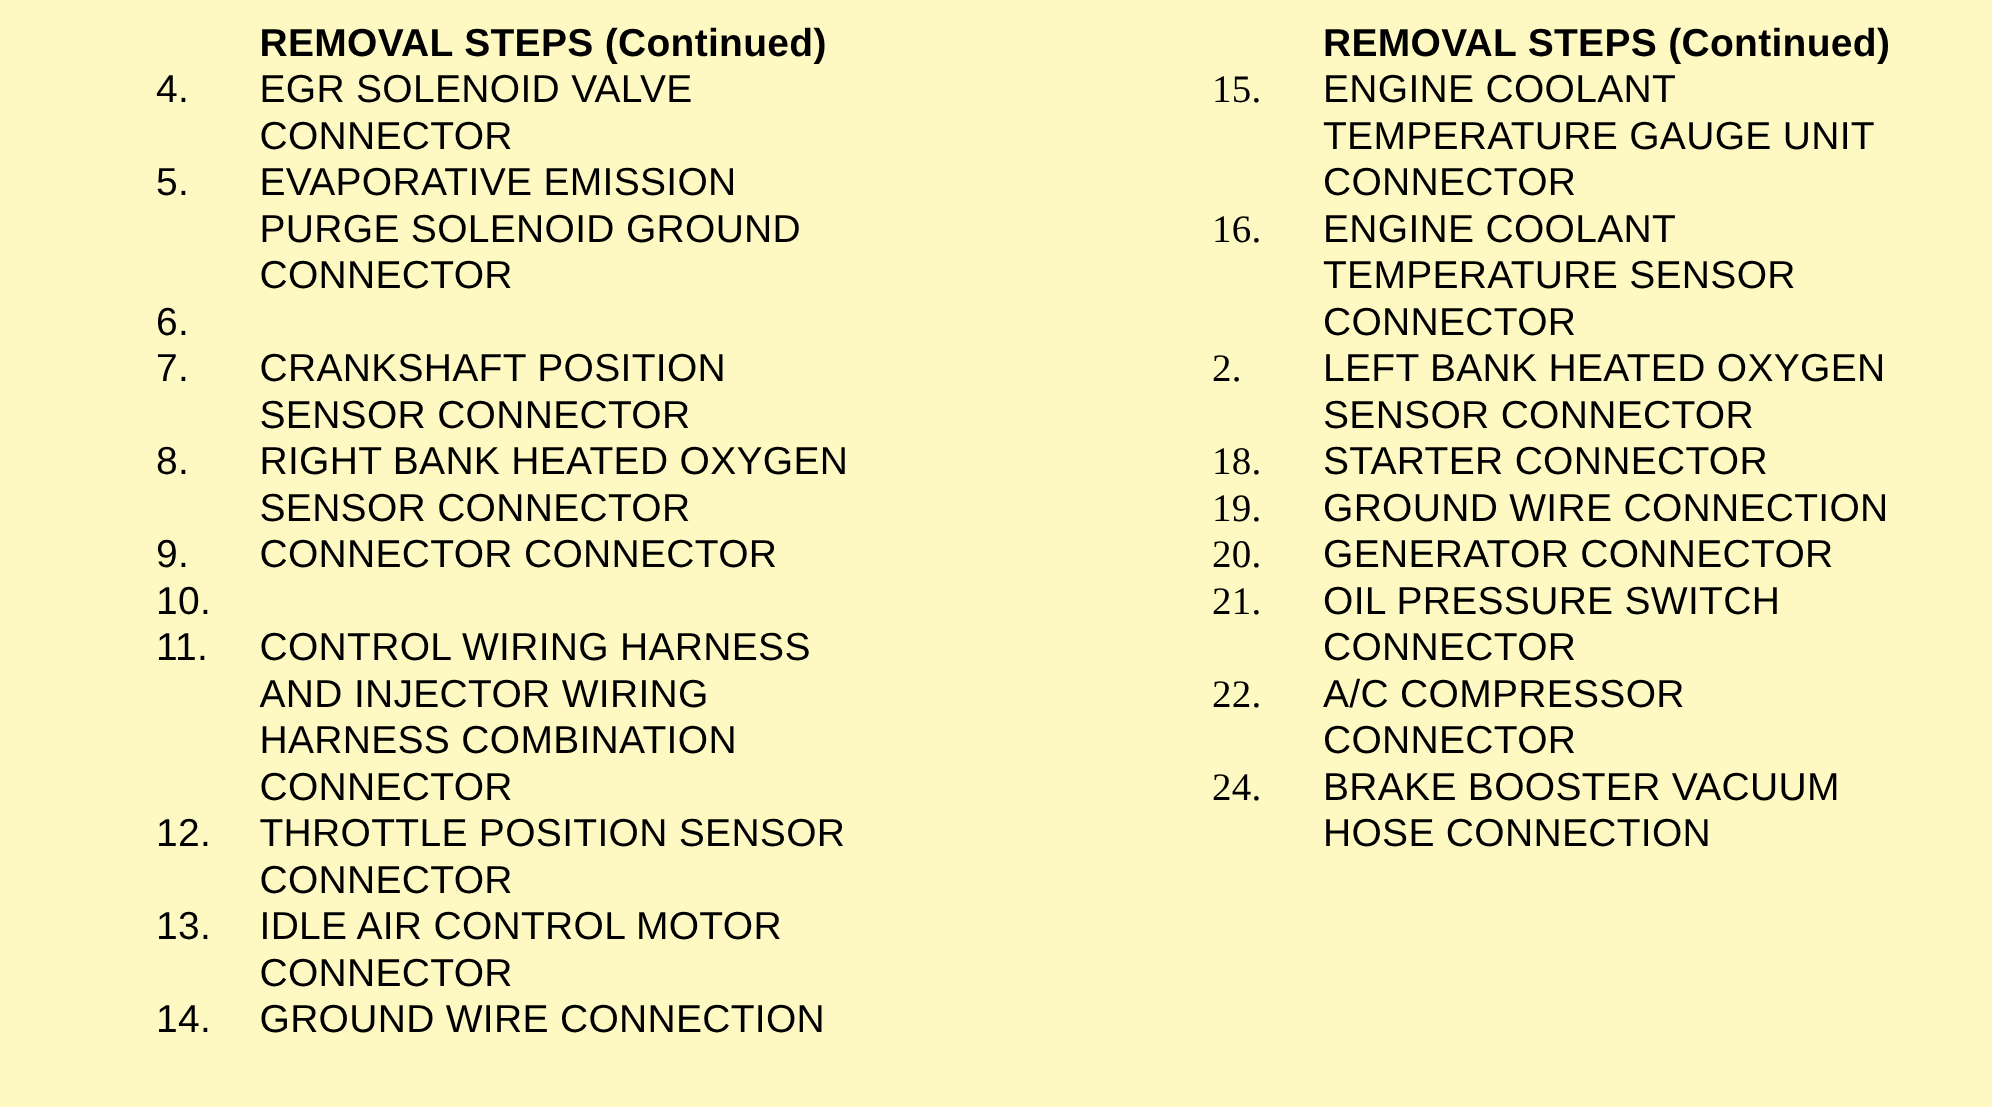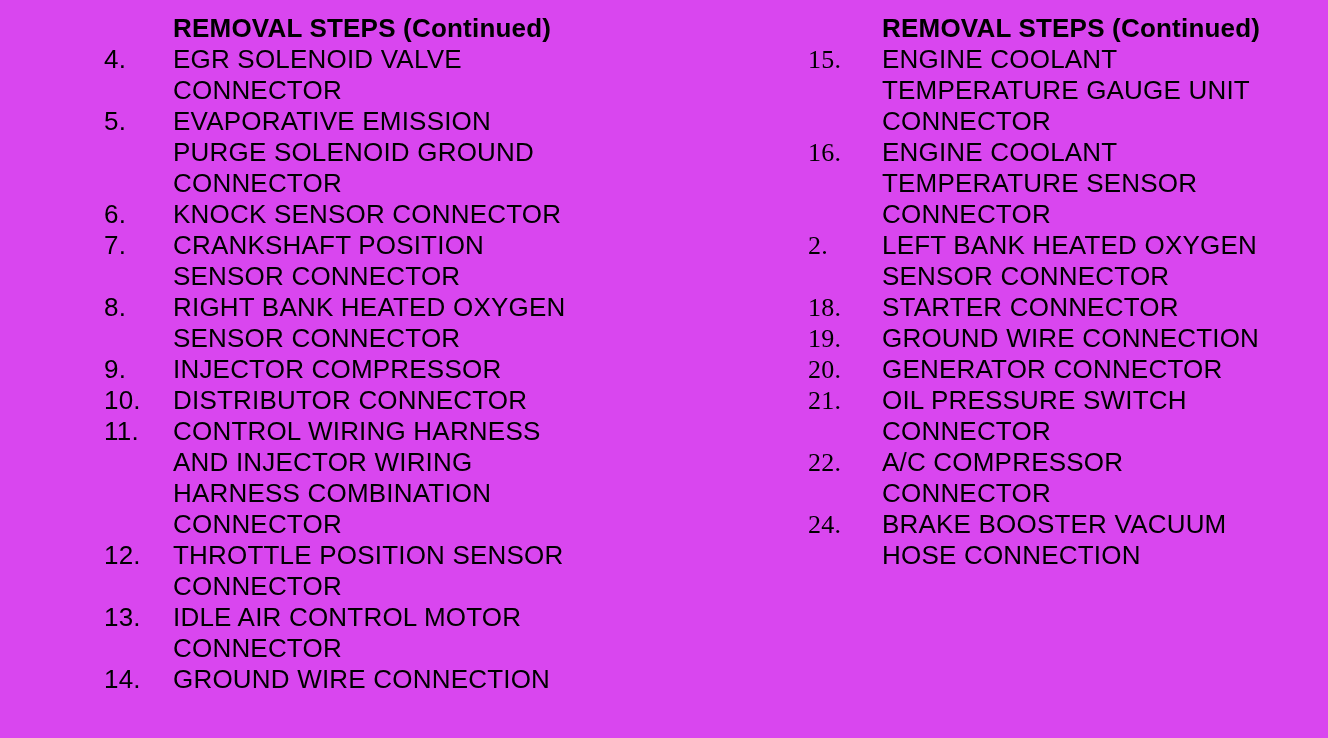--- a/index.html
+++ b/index.html
@@ -4,21 +4,21 @@
 <style>
   html, body {
     margin: 0;
     padding: 0;
     background: #ffffff;
   }
   .page {
     position: relative;
     width: 1328px;
     height: 738px;
-    background: #d946ef;
+    background: #fef9c3;
     color: #000000;
     font-family: "Liberation Sans", sans-serif;
     font-size: 26px;
     line-height: 31px;
     letter-spacing: 0.2px;
     overflow: hidden;
   }
   .column {
     position: absolute;
     top: 13px;
@@ -57,39 +57,37 @@
 CONNECTOR</span>
     </div>
     <div class="step-item">
       <span class="step-num">5.</span>
       <span class="step-text">EVAPORATIVE EMISSION
 PURGE SOLENOID GROUND
 CONNECTOR</span>
     </div>
     <div class="step-item">
       <span class="step-num">6.</span>
-      <span class="step-text">KNOCK SENSOR CONNECTOR</span>
     </div>
     <div class="step-item">
       <span class="step-num">7.</span>
       <span class="step-text">CRANKSHAFT POSITION
 SENSOR CONNECTOR</span>
     </div>
     <div class="step-item">
       <span class="step-num">8.</span>
       <span class="step-text">RIGHT BANK HEATED OXYGEN
 SENSOR CONNECTOR</span>
     </div>
     <div class="step-item">
       <span class="step-num">9.</span>
-      <span class="step-text">INJECTOR COMPRESSOR</span>
+      <span class="step-text">CONNECTOR CONNECTOR</span>
     </div>
     <div class="step-item">
       <span class="step-num">10.</span>
-      <span class="step-text">DISTRIBUTOR CONNECTOR</span>
     </div>
     <div class="step-item">
       <span class="step-num">11.</span>
       <span class="step-text">CONTROL WIRING HARNESS
 AND INJECTOR WIRING
 HARNESS COMBINATION
 CONNECTOR</span>
     </div>
     <div class="step-item">
       <span class="step-num">12.</span>

